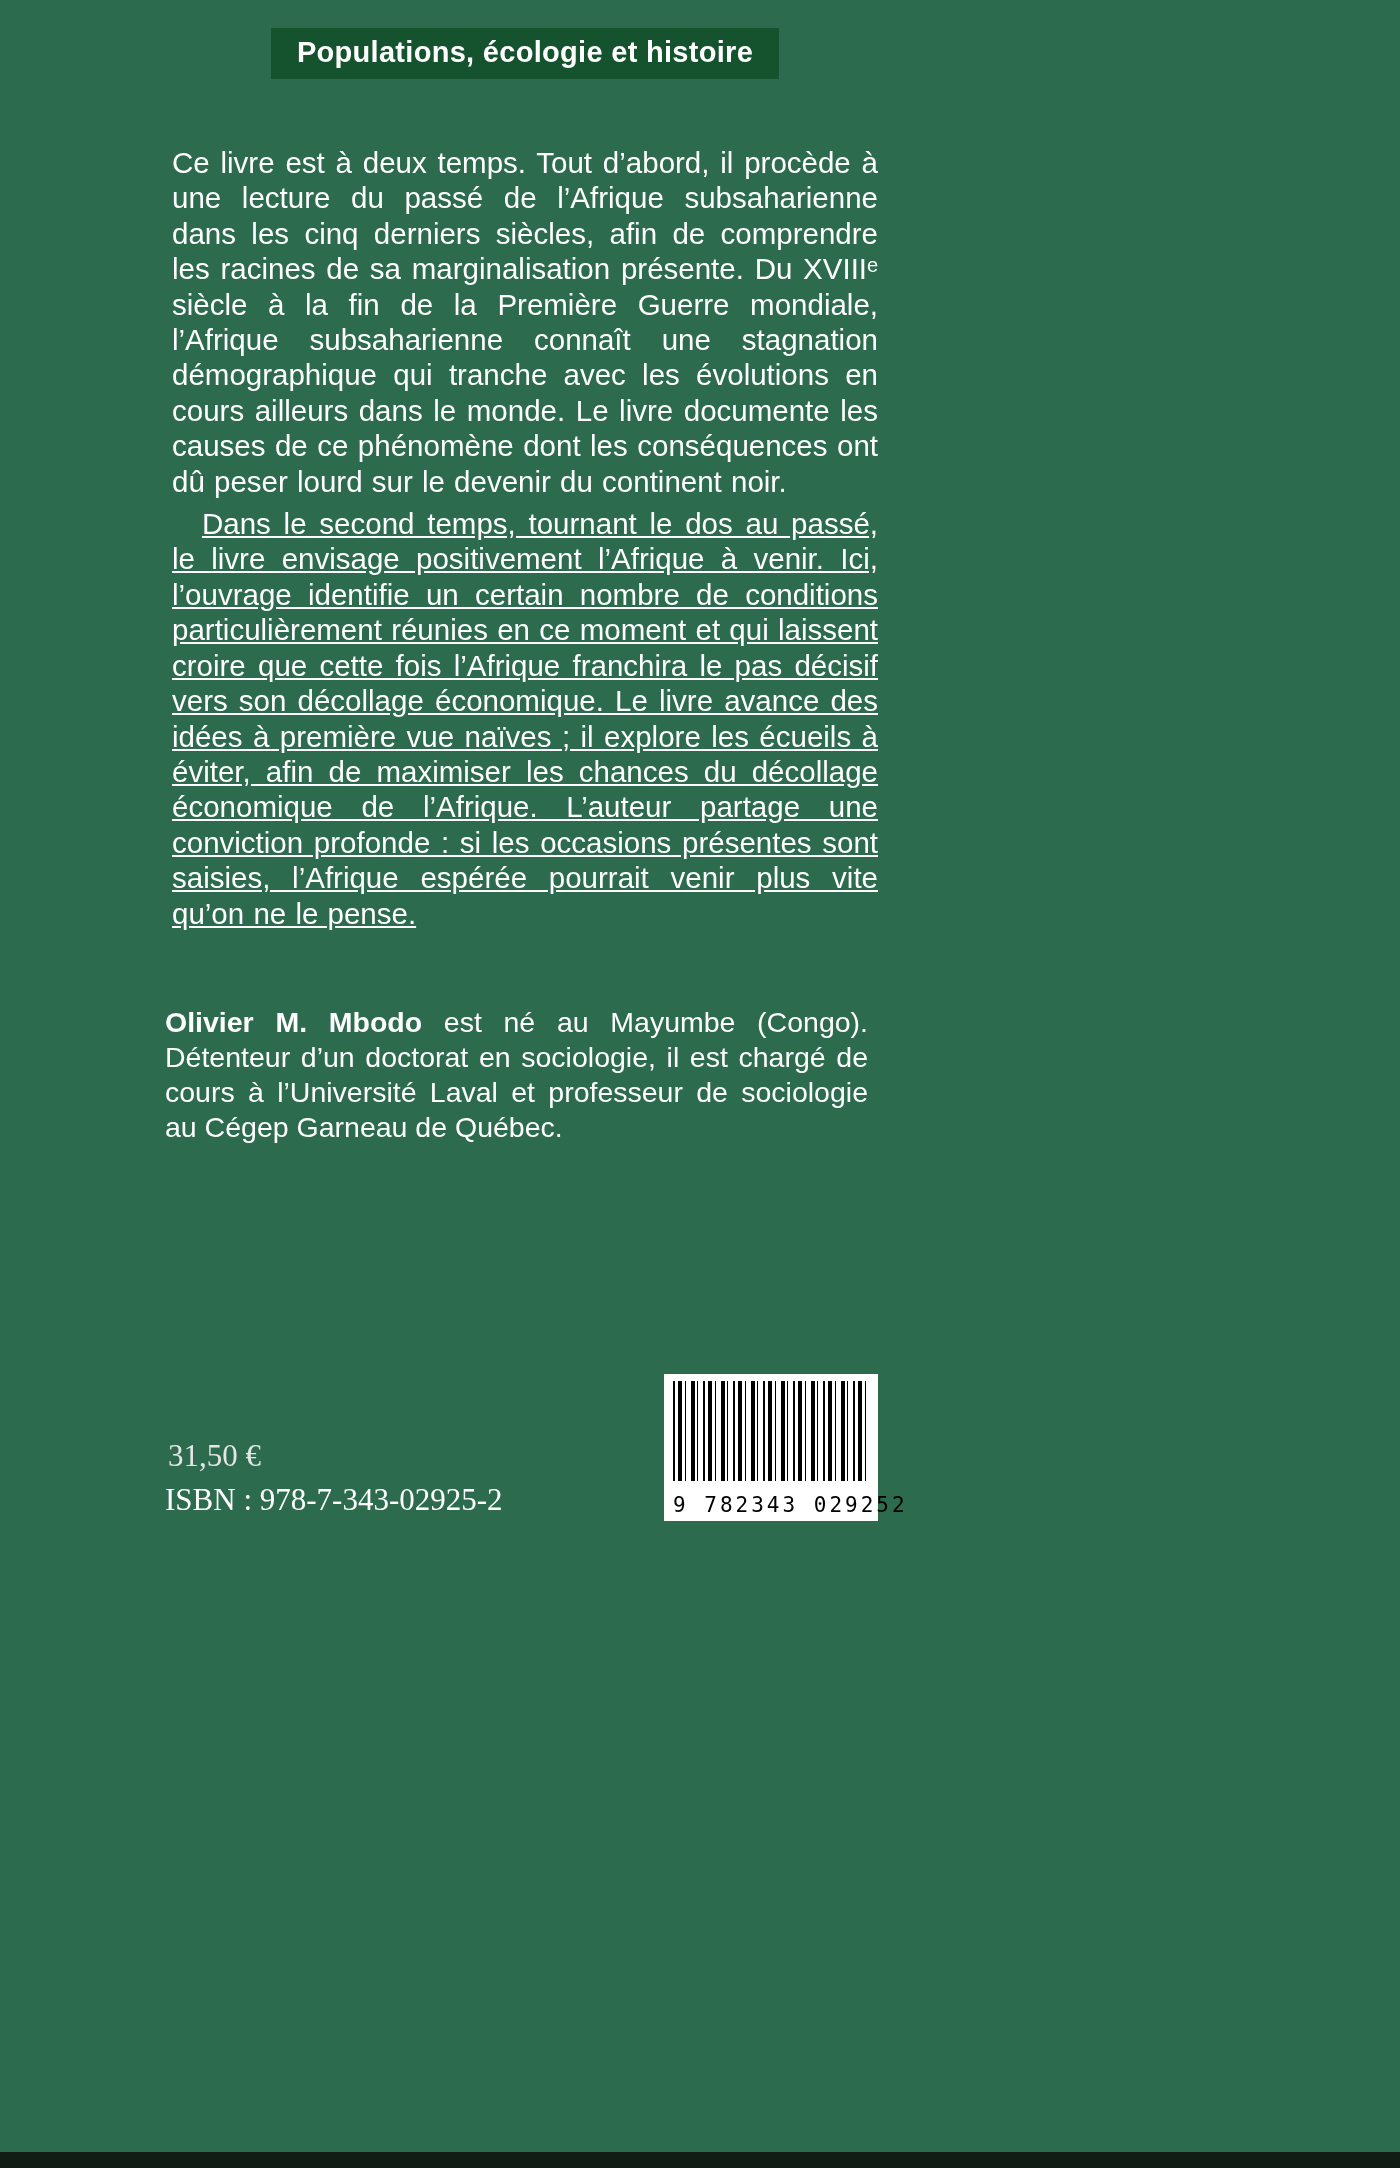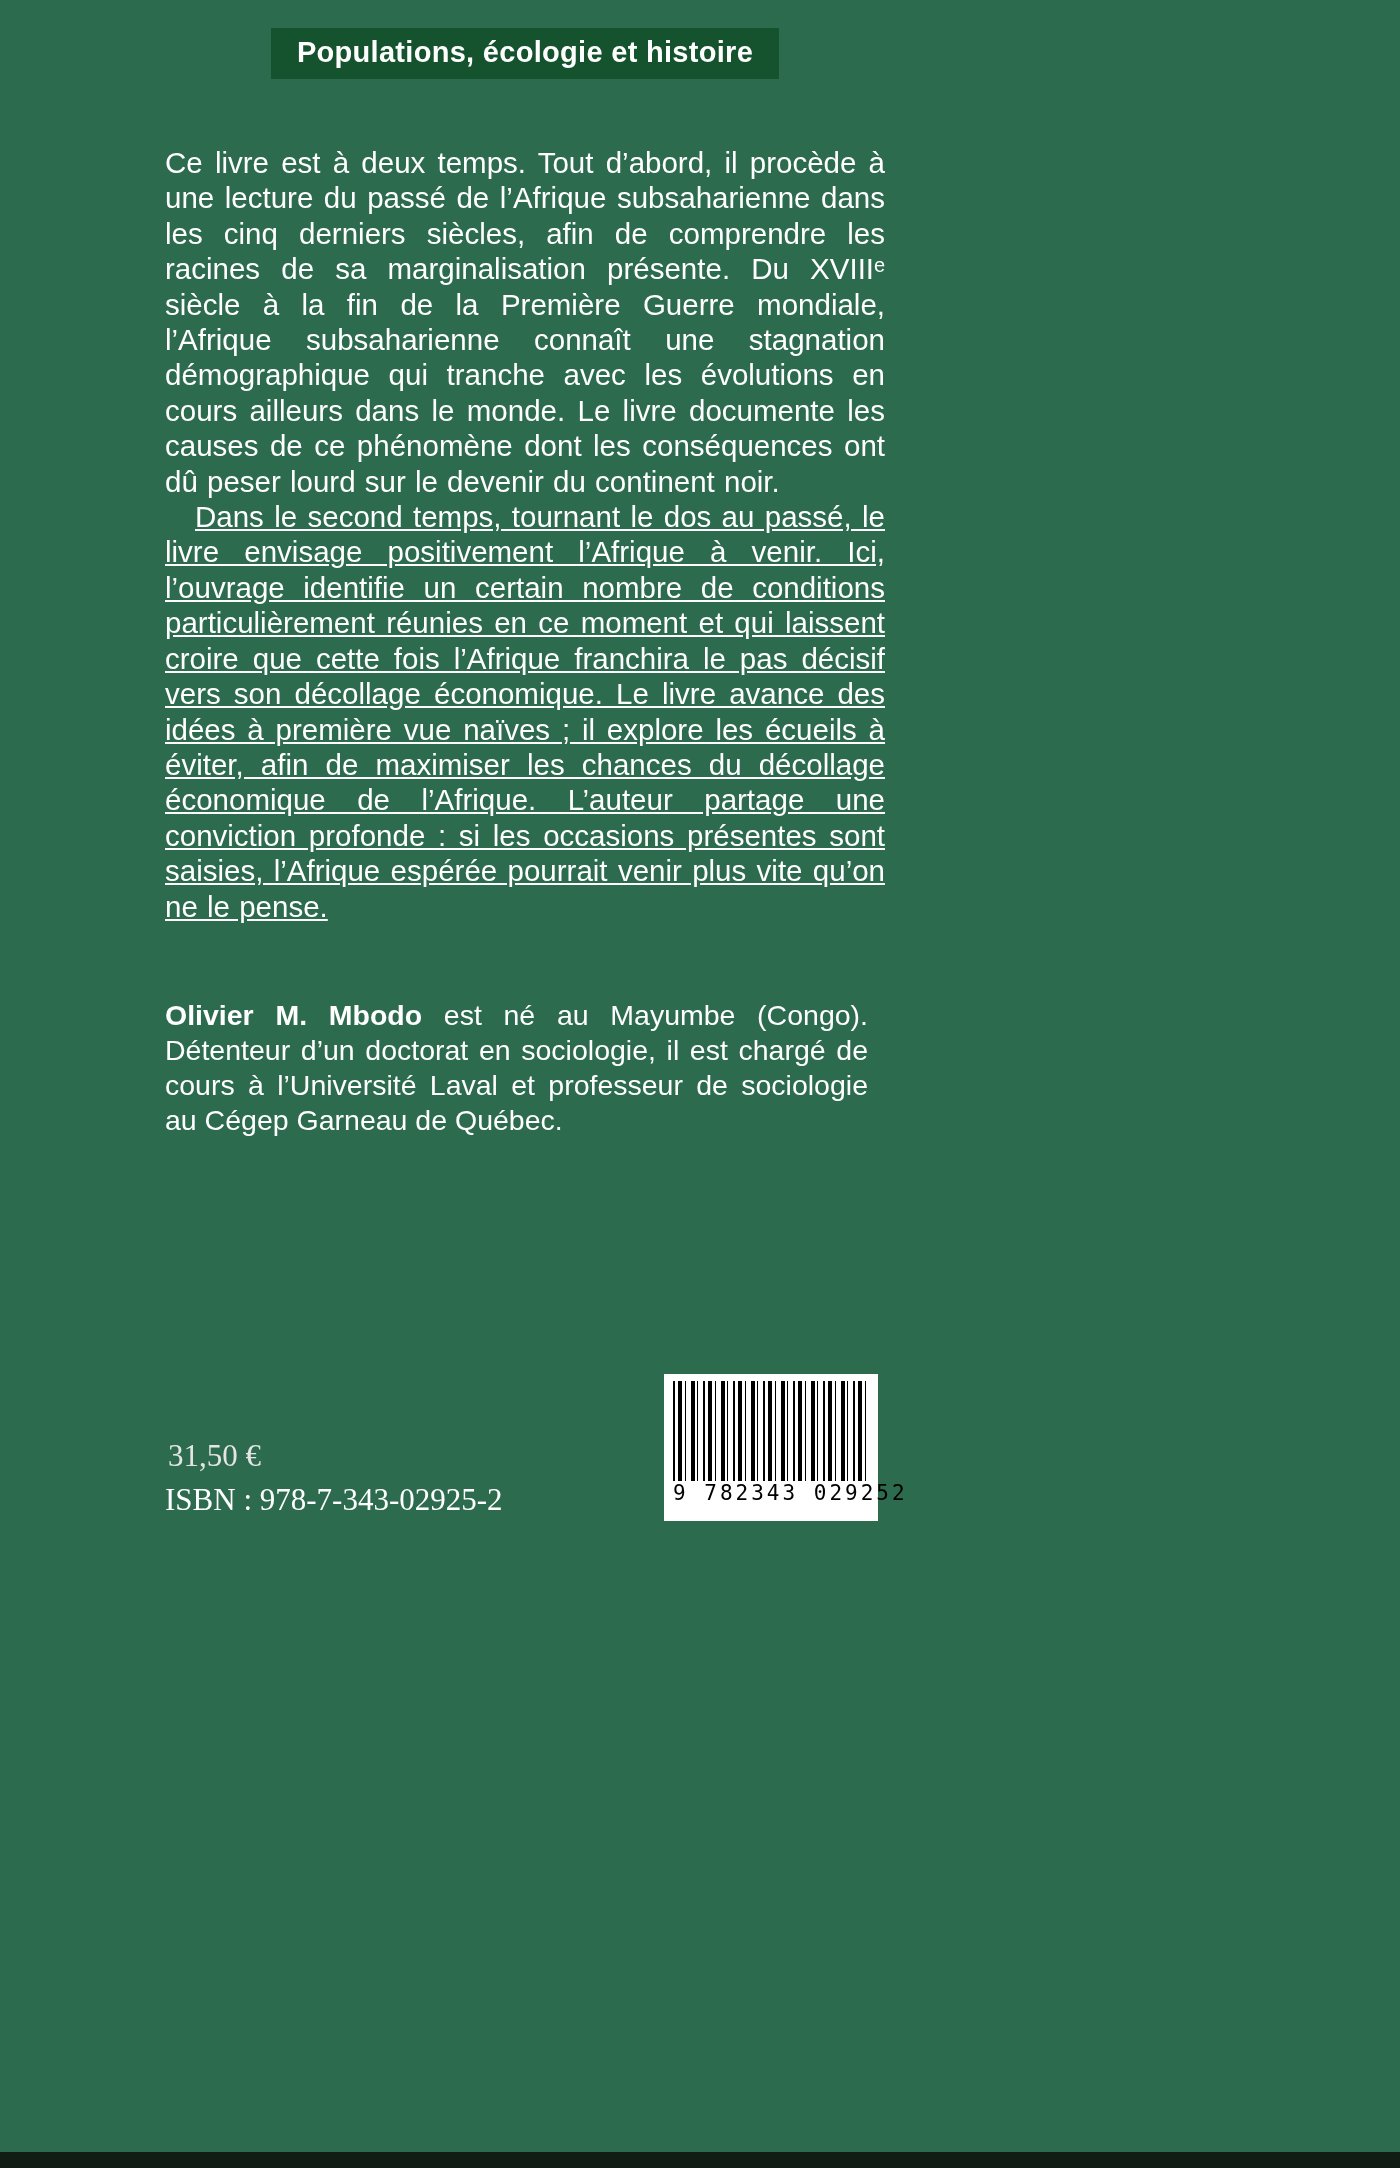--- a/index.html
+++ b/index.html
@@ -46,21 +46,21 @@
   }
 
   .body-text {
     margin-top: 66px;
     color: #ffffff;
     font-size: 29.5px;
     line-height: 35.4px;
     text-align: justify;
     word-spacing: 1px;
   }
-  .para { margin: 0; }
+  .para { margin: 7px; }
   .p2 { text-indent: 30px; text-decoration: underline; }
 
   .bio {
     margin: 74px 17px 0 0;
     color: #ffffff;
     font-size: 28.5px;
     line-height: 35px;
     text-align: justify;
   }
   .bio-name { font-weight: bold; }
@@ -99,21 +99,21 @@
     background-color: #ffffff;
     background-image: repeating-linear-gradient(90deg,
       #000 0 2px,  #fff 2px 5px,
       #000 5px 9px, #fff 9px 12px,
       #000 12px 13px, #fff 13px 18px,
       #000 18px 22px, #fff 22px 24px,
       #000 24px 25px, #fff 25px 30px);
   }
 
   .barcode-num {
-    margin-top: 0;
+    margin-top: 12px;
     text-align: center;
     color: #000000;
     font-family: "DejaVu Sans Mono", monospace;
     font-size: 21px;
     letter-spacing: 3px;
     white-space: pre;
   }
 
   .bottom-band {
     position: absolute;

